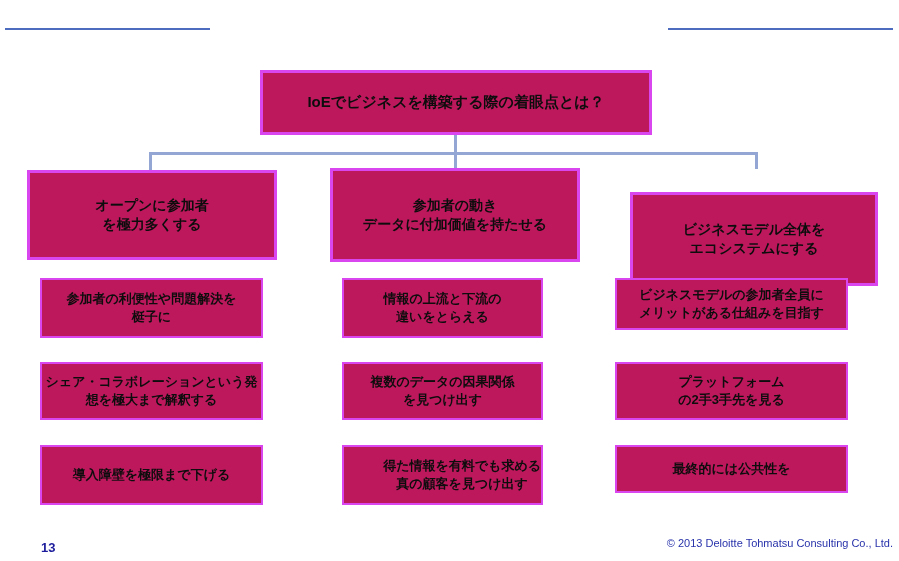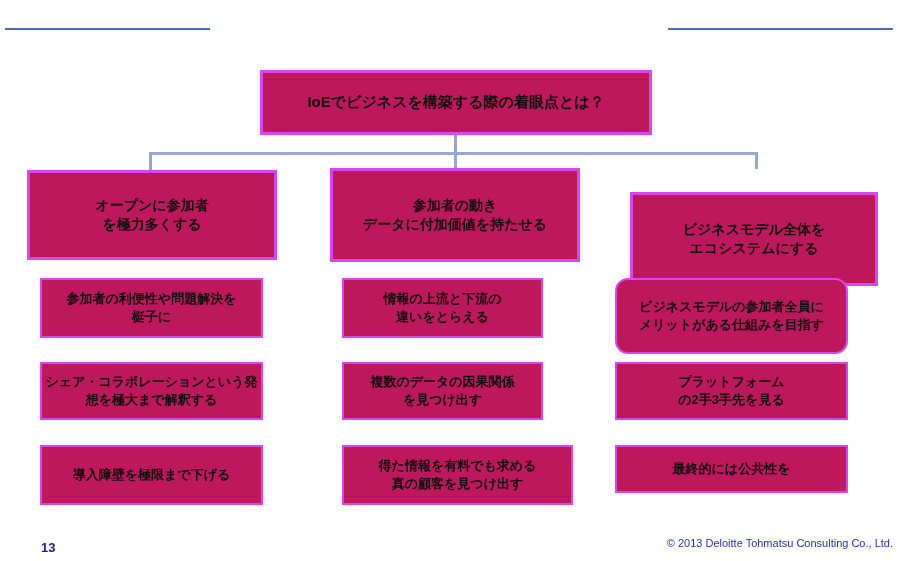--- a/index.html
+++ b/index.html
@@ -106,26 +106,26 @@
   </div>
 
   <div class="abs dbox" style="left:342px; top:278px; width:201px; height:60px;">
     <span class="box-text item-text">情報の上流と下流の
 違いをとらえる</span>
   </div>
   <div class="abs dbox" style="left:342px; top:362px; width:201px; height:58px;">
     <span class="box-text item-text">複数のデータの因果関係
 を見つけ出す</span>
   </div>
-  <div class="abs dbox" style="left:342px; top:445px; width:231px; height:60px;">
+  <div class="abs dbox" style="left:342px; top:445px; width:201px; height:60px;justify-content:flex-end;">
     <span class="box-text item-text">得た情報を有料でも求める
 真の顧客を見つけ出す</span>
   </div>
 
-  <div class="abs dbox" style="left:615px; top:278px; width:233px; height:76px;border-radius:13px;">
+  <div class="abs dbox" style="left:615px; top:278px; width:233px; height:52px;">
     <span class="box-text item-text">ビジネスモデルの参加者全員に
 メリットがある仕組みを目指す</span>
   </div>
   <div class="abs dbox" style="left:615px; top:362px; width:233px; height:58px;">
     <span class="box-text item-text">プラットフォーム
 の2手3手先を見る</span>
   </div>
   <div class="abs dbox" style="left:615px; top:445px; width:233px; height:48px;">
     <span class="box-text item-text">最終的には公共性を</span>
   </div>

